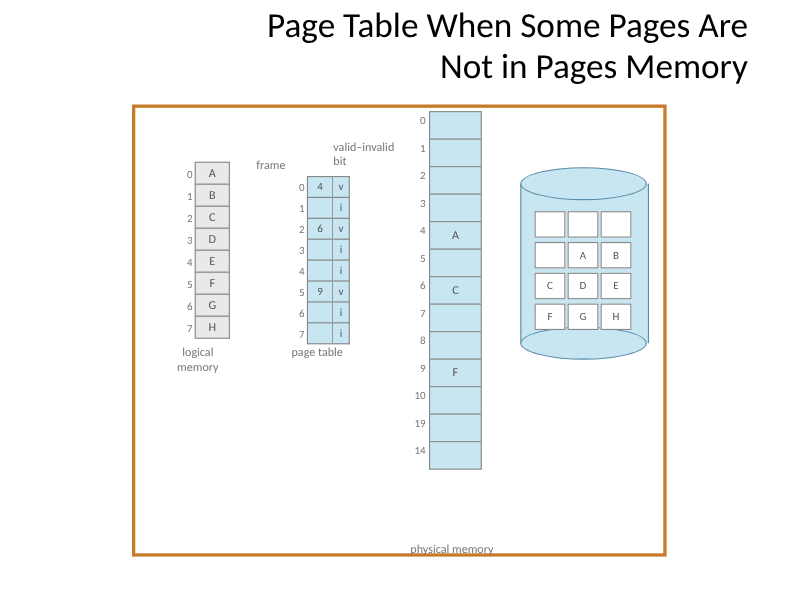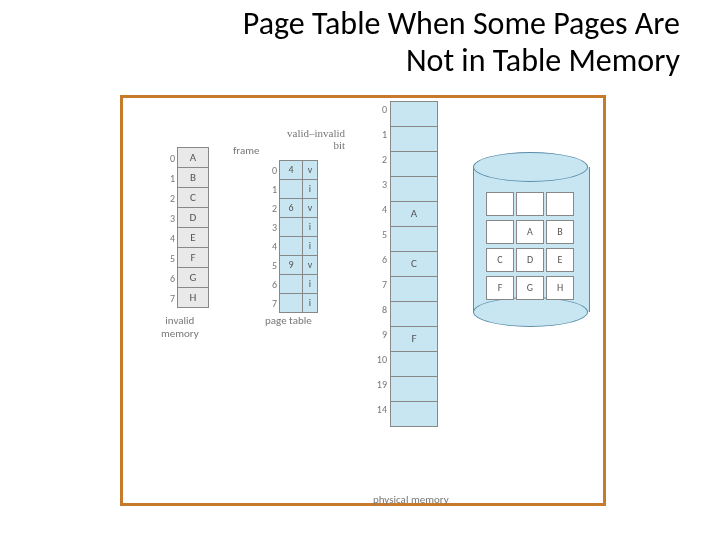--- a/index.html
+++ b/index.html
@@ -188,29 +188,29 @@
     color: #555;
     text-align: center;
     line-height: 22px;
   }
 </style>
 </head>
 <body>
 
 <div class="title">
   <span>Page Table When Some Pages Are</span><br>
-  <span>Not in Table Memory</span>
+  <span>Not in Pages Memory</span>
 </div>
 
 <div class="diagram-frame">
 
   <div class="label" style="left:110px; top:46px;">frame</div>
-  <div class="label" style="left:164px; top:29px; white-space:pre; text-align:right;font-family:Liberation Serif, serif;">valid–invalid
+  <div class="label" style="left:180px; top:29px; white-space:pre; text-align:left;">valid–invalid
 bit</div>
-  <div class="label" style="left:38px; top:216px; white-space:pre; text-align:center;">invalid
+  <div class="label" style="left:38px; top:216px; white-space:pre; text-align:center;">logical
 memory</div>
   <div class="label" style="left:142px; top:216px;">page table</div>
   <div class="label" style="left:250px; top:395px;">physical memory</div>
 
   <div class="logmem">
     <div class="logmem-row">
         <div class="logmem-idx">0</div>
         <div class="logmem-cell">A</div>
       </div>
     <div class="logmem-row">

